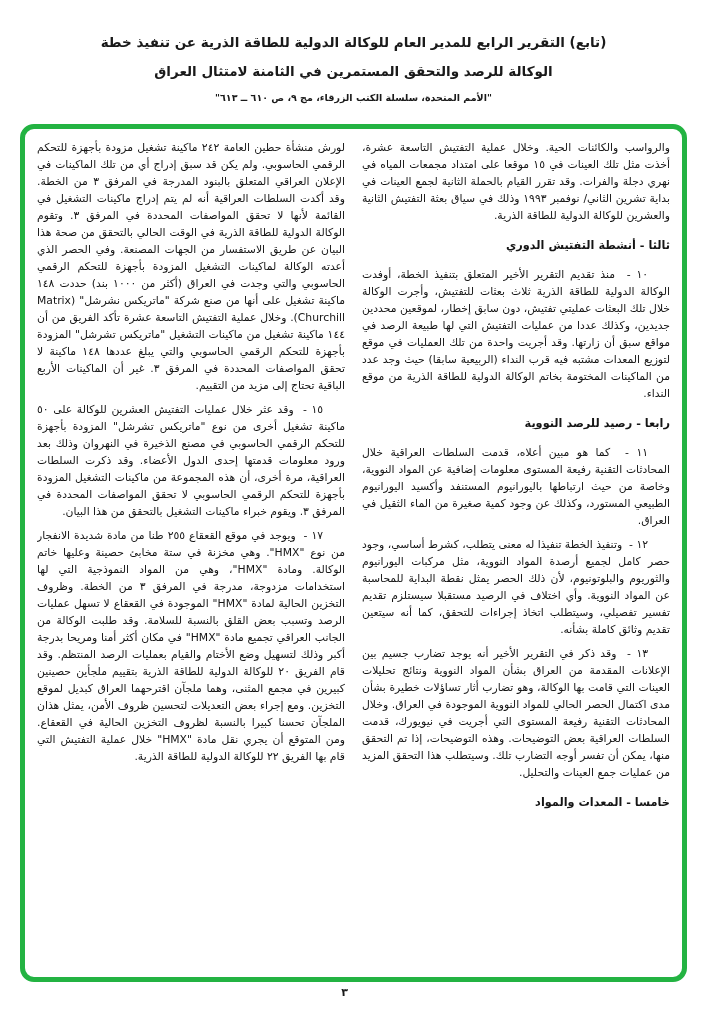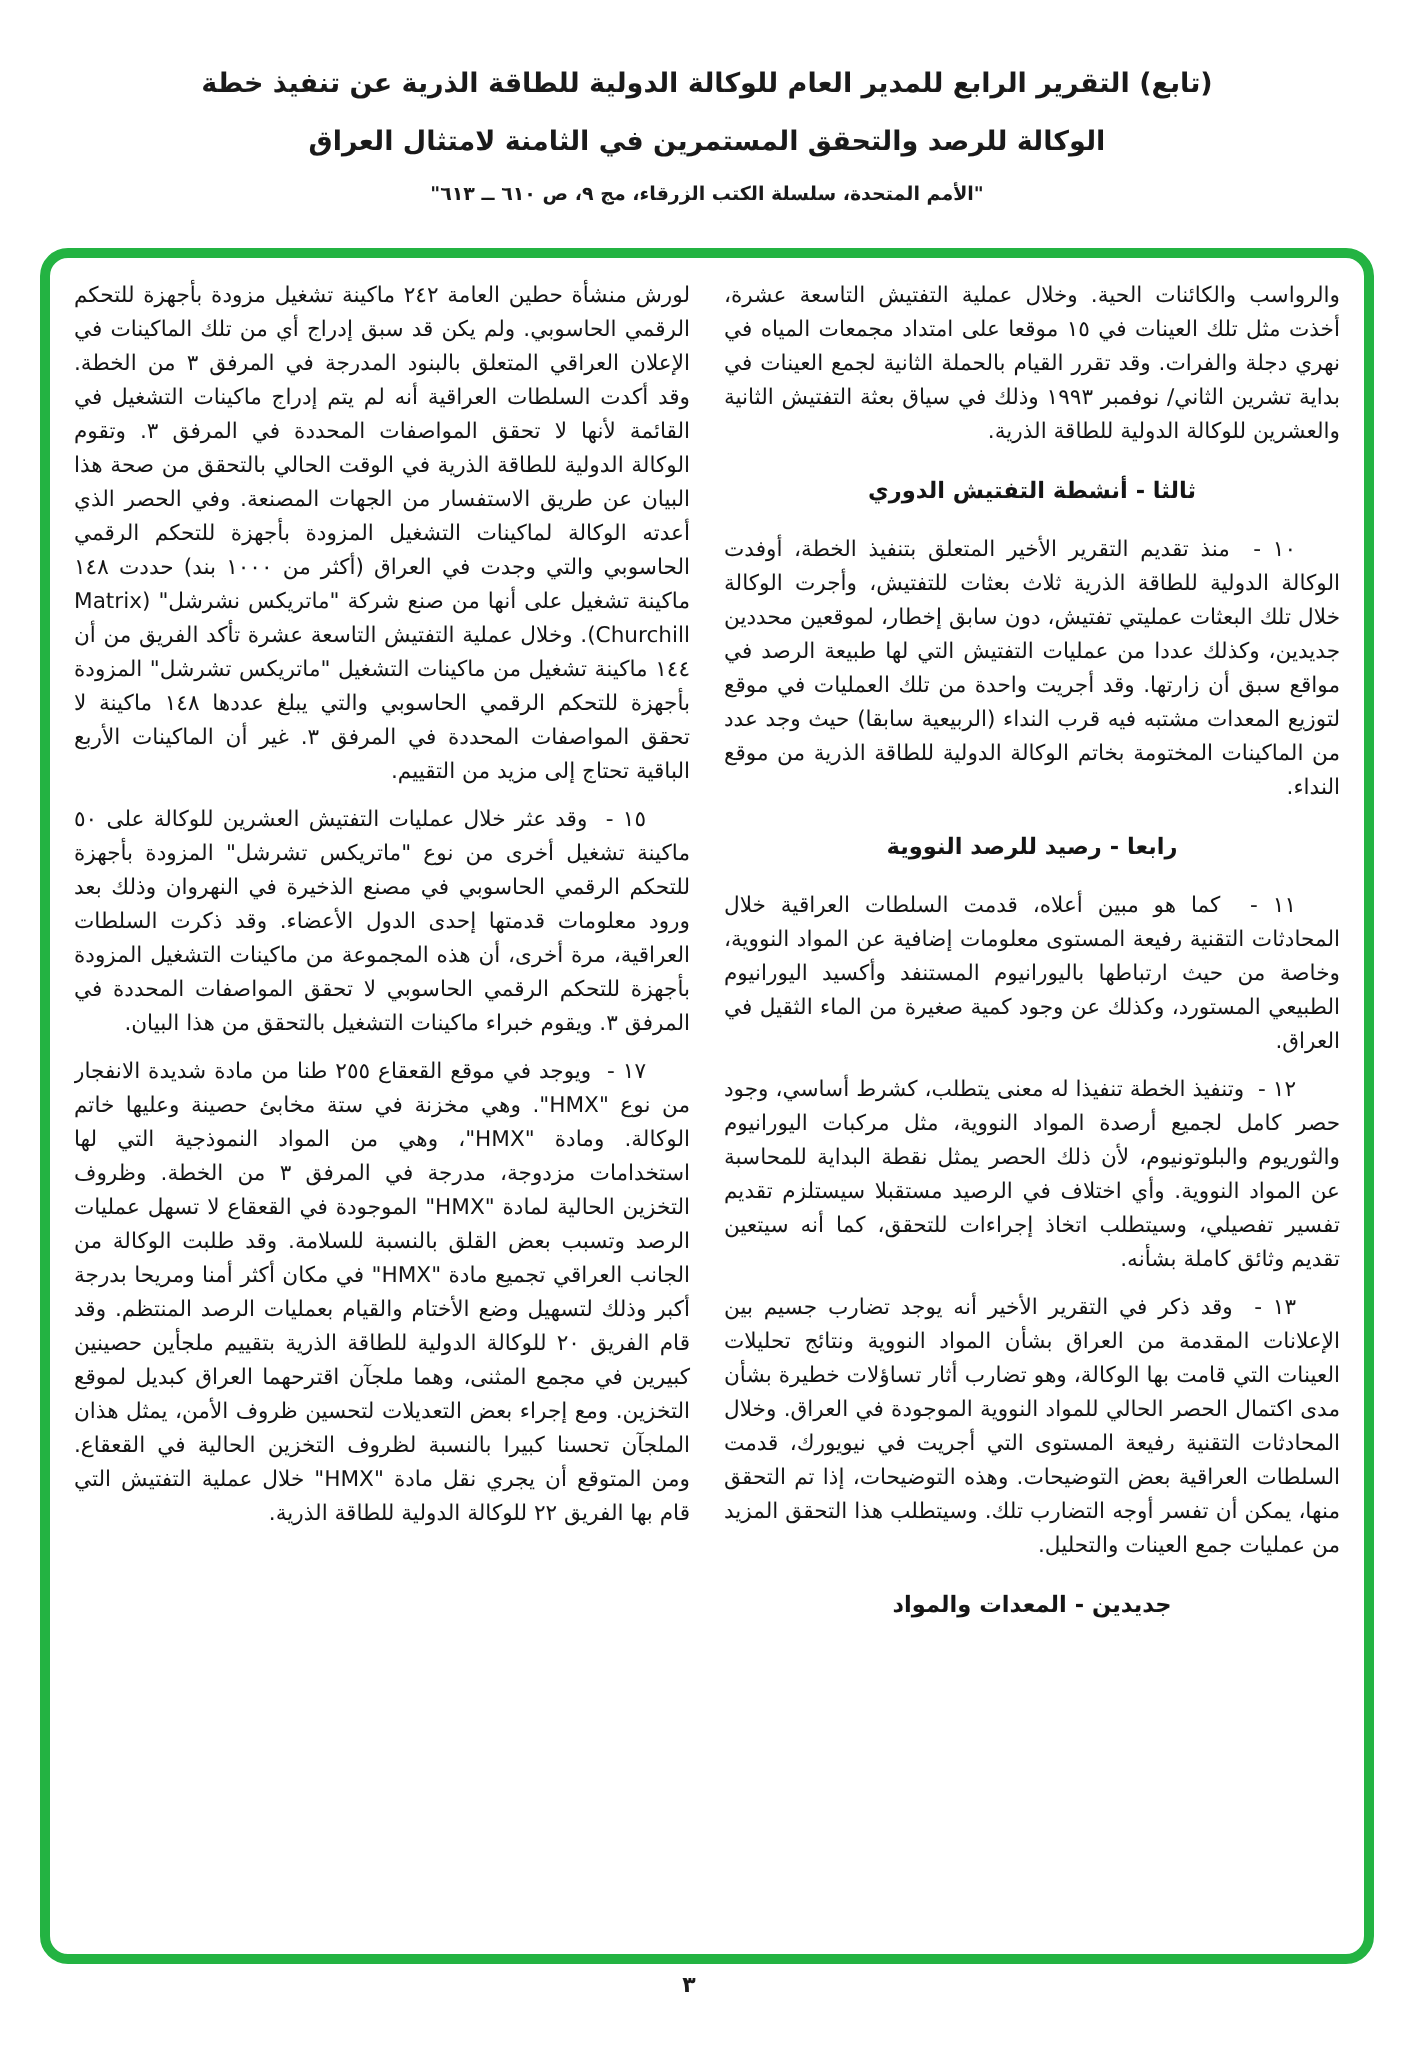--- a/index.html
+++ b/index.html
@@ -61,21 +61,20 @@
     text-align: justify;
     font-size: 10.8px;
     line-height: 17px;
     color: #151515;
   }
   .para { margin: 0 0 7px 0; }
   .para.num { text-indent: 22px; }
   .col-heading {
     font-weight: bold;
     font-size: 11.3px;
-    text-align: center;
     margin: 13px 0 12px 0;
   }
 
   
   .page-number {
     position: absolute;
     top: 986px;
     left: 0; right: 18px;
     text-align: center;
     font-weight: bold;
@@ -98,21 +97,21 @@
     <div class="columns">
 
       <div class="col">
         <p class="para">والرواسب والكائنات الحية. وخلال عملية التفتيش التاسعة عشرة، أخذت مثل تلك العينات في ١٥ موقعا على امتداد مجمعات المياه في نهري دجلة والفرات. وقد تقرر القيام بالحملة الثانية لجمع العينات في بداية تشرين الثاني/ نوفمبر ١٩٩٣ وذلك في سياق بعثة التفتيش الثانية والعشرين للوكالة الدولية للطاقة الذرية.</p>
         <div class="col-heading">ثالثا - أنشطة التفتيش الدوري</div>
         <p class="para num">١٠ -&nbsp;&nbsp;منذ تقديم التقرير الأخير المتعلق بتنفيذ الخطة، أوفدت الوكالة الدولية للطاقة الذرية ثلاث بعثات للتفتيش، وأجرت الوكالة خلال تلك البعثات عمليتي تفتيش، دون سابق إخطار، لموقعين محددين جديدين، وكذلك عددا من عمليات التفتيش التي لها طبيعة الرصد في مواقع سبق أن زارتها. وقد أجريت واحدة من تلك العمليات في موقع لتوزيع المعدات مشتبه فيه قرب النداء (الربيعية سابقا) حيث وجد عدد من الماكينات المختومة بخاتم الوكالة الدولية للطاقة الذرية من موقع النداء.</p>
         <div class="col-heading">رابعا - رصيد للرصد النووية</div>
         <p class="para num">١١ -&nbsp;&nbsp;كما هو مبين أعلاه، قدمت السلطات العراقية خلال المحادثات التقنية رفيعة المستوى معلومات إضافية عن المواد النووية، وخاصة من حيث ارتباطها باليورانيوم المستنفد وأكسيد اليورانيوم الطبيعي المستورد، وكذلك عن وجود كمية صغيرة من الماء الثقيل في العراق.</p>
         <p class="para num">١٢ -&nbsp;&nbsp;وتنفيذ الخطة تنفيذا له معنى يتطلب، كشرط أساسي، وجود حصر كامل لجميع أرصدة المواد النووية، مثل مركبات اليورانيوم والثوريوم والبلوتونيوم، لأن ذلك الحصر يمثل نقطة البداية للمحاسبة عن المواد النووية. وأي اختلاف في الرصيد مستقبلا سيستلزم تقديم تفسير تفصيلي، وسيتطلب اتخاذ إجراءات للتحقق، كما أنه سيتعين تقديم وثائق كاملة بشأنه.</p>
         <p class="para num">١٣ -&nbsp;&nbsp;وقد ذكر في التقرير الأخير أنه يوجد تضارب جسيم بين الإعلانات المقدمة من العراق بشأن المواد النووية ونتائج تحليلات العينات التي قامت بها الوكالة، وهو تضارب أثار تساؤلات خطيرة بشأن مدى اكتمال الحصر الحالي للمواد النووية الموجودة في العراق. وخلال المحادثات التقنية رفيعة المستوى التي أجريت في نيويورك، قدمت السلطات العراقية بعض التوضيحات. وهذه التوضيحات، إذا تم التحقق منها، يمكن أن تفسر أوجه التضارب تلك. وسيتطلب هذا التحقق المزيد من عمليات جمع العينات والتحليل.</p>
-        <div class="col-heading">جديدين -  المعدات والمواد</div>
+        <div class="col-heading">خامسا -  المعدات والمواد</div>
       </div>
 
       <div class="col">
         <p class="para">لورش منشأة حطين العامة ٢٤٢ ماكينة تشغيل مزودة بأجهزة للتحكم الرقمي الحاسوبي. ولم يكن قد سبق إدراج أي من تلك الماكينات في الإعلان العراقي المتعلق بالبنود المدرجة في المرفق ٣ من الخطة. وقد أكدت السلطات العراقية أنه لم يتم إدراج ماكينات التشغيل في القائمة لأنها لا تحقق المواصفات المحددة في المرفق ٣. وتقوم الوكالة الدولية للطاقة الذرية في الوقت الحالي بالتحقق من صحة هذا البيان عن طريق الاستفسار من الجهات المصنعة. وفي الحصر الذي أعدته الوكالة لماكينات التشغيل المزودة بأجهزة للتحكم الرقمي الحاسوبي والتي وجدت في العراق (أكثر من ١٠٠٠ بند) حددت ١٤٨ ماكينة تشغيل على أنها من صنع شركة "ماتريكس نشرشل" (Matrix Churchill). وخلال عملية التفتيش التاسعة عشرة تأكد الفريق من أن ١٤٤ ماكينة تشغيل من ماكينات التشغيل "ماتريكس تشرشل" المزودة بأجهزة للتحكم الرقمي الحاسوبي والتي يبلغ عددها ١٤٨ ماكينة لا تحقق المواصفات المحددة في المرفق ٣. غير أن الماكينات الأربع الباقية تحتاج إلى مزيد من التقييم.</p>
         <p class="para num">١٥ -&nbsp;&nbsp;وقد عثر خلال عمليات التفتيش العشرين للوكالة على ٥٠ ماكينة تشغيل أخرى من نوع "ماتريكس تشرشل" المزودة بأجهزة للتحكم الرقمي الحاسوبي في مصنع الذخيرة في النهروان وذلك بعد ورود معلومات قدمتها إحدى الدول الأعضاء. وقد ذكرت السلطات العراقية، مرة أخرى، أن هذه المجموعة من ماكينات التشغيل المزودة بأجهزة للتحكم الرقمي الحاسوبي لا تحقق المواصفات المحددة في المرفق ٣. ويقوم خبراء ماكينات التشغيل بالتحقق من هذا البيان.</p>
         <p class="para num">١٧ -&nbsp;&nbsp;ويوجد في موقع القعقاع ٢٥٥ طنا من مادة شديدة الانفجار من نوع "HMX". وهي مخزنة في ستة مخابئ حصينة وعليها خاتم الوكالة. ومادة "HMX"، وهي من المواد النموذجية التي لها استخدامات مزدوجة، مدرجة في المرفق ٣ من الخطة. وظروف التخزين الحالية لمادة "HMX" الموجودة في القعقاع لا تسهل عمليات الرصد وتسبب بعض القلق بالنسبة للسلامة. وقد طلبت الوكالة من الجانب العراقي تجميع مادة "HMX" في مكان أكثر أمنا ومريحا بدرجة أكبر وذلك لتسهيل وضع الأختام والقيام بعمليات الرصد المنتظم. وقد قام الفريق ٢٠ للوكالة الدولية للطاقة الذرية بتقييم ملجأين حصينين كبيرين في مجمع المثنى، وهما ملجآن اقترحهما العراق كبديل لموقع التخزين. ومع إجراء بعض التعديلات لتحسين ظروف الأمن، يمثل هذان الملجآن تحسنا كبيرا بالنسبة لظروف التخزين الحالية في القعقاع. ومن المتوقع أن يجري نقل مادة "HMX" خلال عملية التفتيش التي قام بها الفريق ٢٢ للوكالة الدولية للطاقة الذرية.</p>
       </div>
 
     </div>
   </div>

